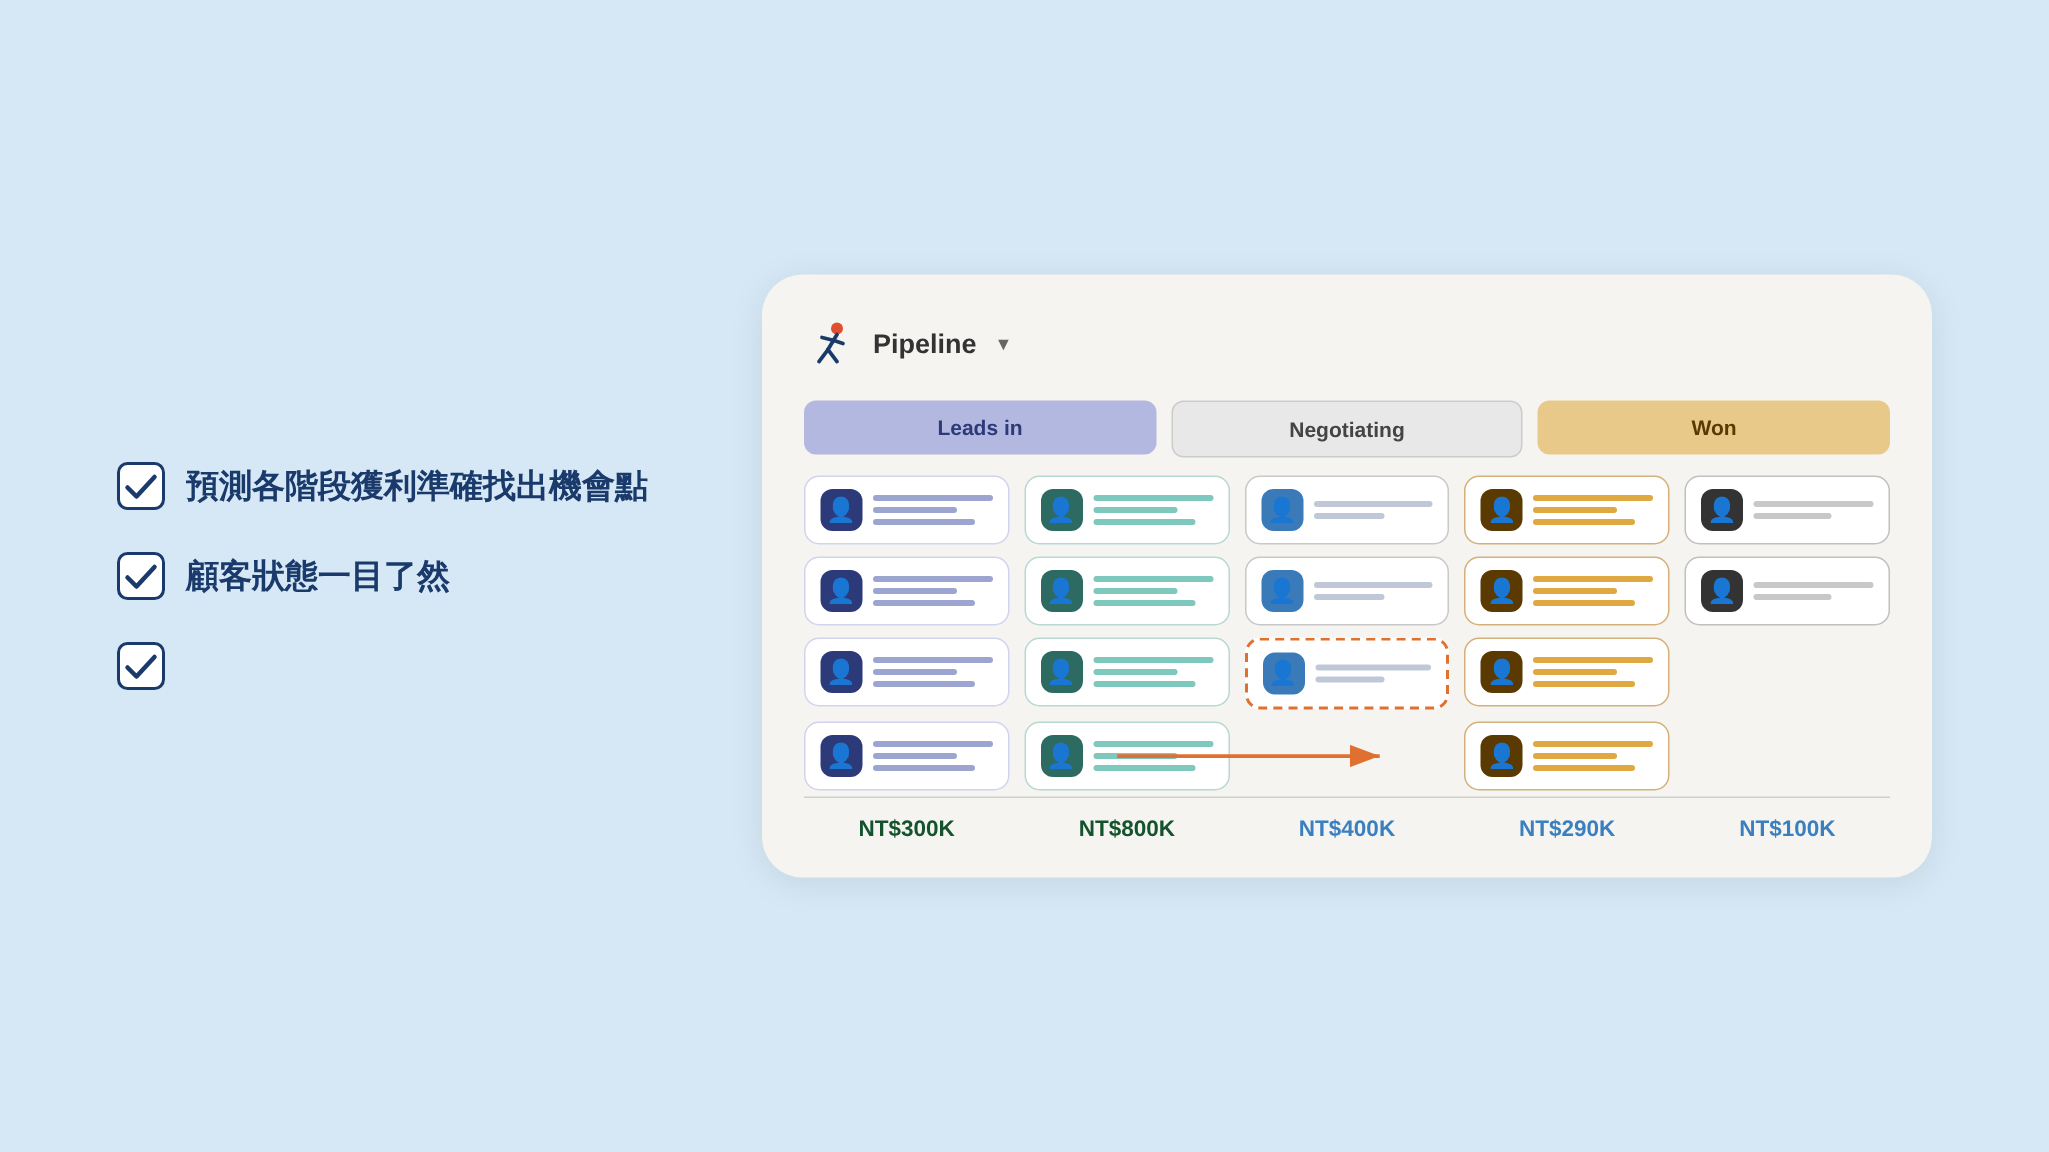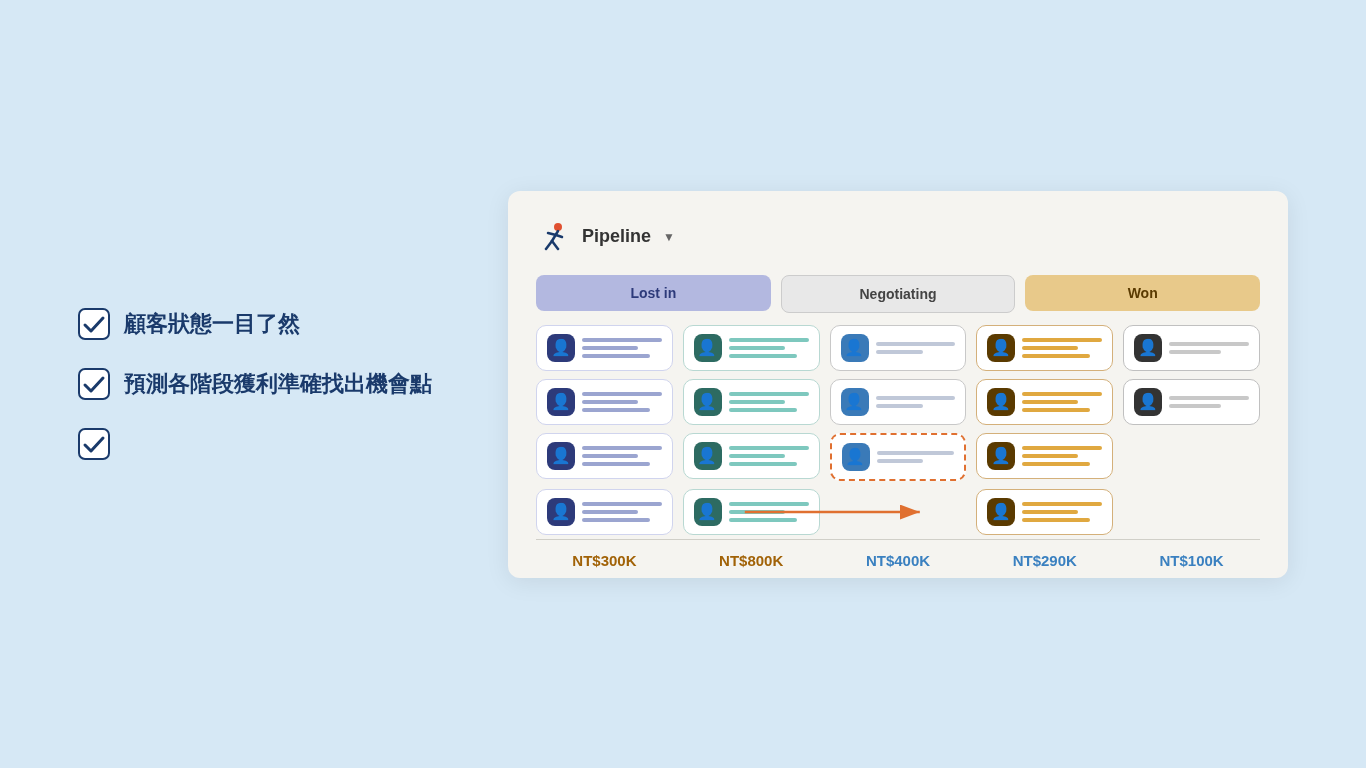--- a/index.html
+++ b/index.html
@@ -41,22 +41,22 @@
     }
     .feature-text {
       font-size: 22px;
       font-weight: 700;
       color: #1a3a6b;
       line-height: 1.3;
     }
     
     .pipeline-card {
       background: #f5f4f0;
-      border-radius: 12px;
-      padding: 28px 28px 9px 28px;
+      border-radius: 27px;
+      padding: 28px 28px 24px 28px;
       width: 780px;
       box-shadow: 0 4px 24px rgba(0,0,0,0.08);
       margin-left: 16px;
     }
     .pipeline-header {
       display: flex;
       align-items: center;
       gap: 10px;
       margin-bottom: 20px;
     }
@@ -154,21 +154,21 @@
       padding-top: 12px;
       border-top: 1.5px solid #d0cfc8;
       margin-top: 4px;
     }
     .total-cell {
       flex: 1;
       text-align: center;
       font-size: 15px;
       font-weight: 700;
     }
-    .total-dark { color: #a16207; }
+    .total-dark { color: #14532d; }
     .total-blue { color: #3a80c0; }
     
     .kanban-row-wrapper {
       display: flex;
       gap: 10px;
       margin-bottom: 8px;
       position: relative;
     }
     .kanban-row-wrapper:last-child { margin-bottom: 0; }
     .col-cell {
@@ -184,28 +184,28 @@
 <body>
 
 <div class="main-container">
 
   <div class="feature-list">
     <div class="feature-item">
       <svg class="check-icon" viewBox="0 0 32 32" fill="none" xmlns="http://www.w3.org/2000/svg">
         <rect x="1" y="1" width="30" height="30" rx="6" fill="#fff" stroke="#1a3a6b" stroke-width="2"></rect>
         <polyline points="7,17 13,23 25,10" stroke="#1a3a6b" stroke-width="3" stroke-linecap="round" stroke-linejoin="round" fill="none"></polyline>
       </svg>
-      <span class="feature-text">顧客狀態一目了然</span>
+      <span class="feature-text">預測各階段獲利準確找出機會點</span>
     </div>
     <div class="feature-item">
       <svg class="check-icon" viewBox="0 0 32 32" fill="none" xmlns="http://www.w3.org/2000/svg">
         <rect x="1" y="1" width="30" height="30" rx="6" fill="#fff" stroke="#1a3a6b" stroke-width="2"></rect>
         <polyline points="7,17 13,23 25,10" stroke="#1a3a6b" stroke-width="3" stroke-linecap="round" stroke-linejoin="round" fill="none"></polyline>
       </svg>
-      <span class="feature-text">預測各階段獲利準確找出機會點</span>
+      <span class="feature-text">顧客狀態一目了然</span>
     </div>
     <div class="feature-item">
       <svg class="check-icon" viewBox="0 0 32 32" fill="none" xmlns="http://www.w3.org/2000/svg">
         <rect x="1" y="1" width="30" height="30" rx="6" fill="#fff" stroke="#1a3a6b" stroke-width="2"></rect>
         <polyline points="7,17 13,23 25,10" stroke="#1a3a6b" stroke-width="3" stroke-linecap="round" stroke-linejoin="round" fill="none"></polyline>
       </svg>
     </div>
   </div>
 
   <div class="pipeline-card">
@@ -225,21 +225,21 @@
         <line x1="16" y1="22" x2="10" y2="30" stroke="#1a3a6b" stroke-width="2.5" stroke-linecap="round"></line>
 
         <line x1="16" y1="22" x2="22" y2="30" stroke="#1a3a6b" stroke-width="2.5" stroke-linecap="round"></line>
       </svg>
       <span class="pipeline-title">Pipeline</span>
       <span class="pipeline-dropdown-icon">▼</span>
     </div>
 
     <div class="kanban-board" style="margin-bottom:8px;">
       <div class="col-cell">
-        <div class="col-header col-header-leads">Lost in</div>
+        <div class="col-header col-header-leads">Leads in</div>
       </div>
       <div class="col-cell">
         <div class="col-header col-header-negotiating">Negotiating</div>
       </div>
       <div class="col-cell">
         <div class="col-header col-header-won">Won</div>
       </div>
     </div>
 
     <div class="kanban-row-wrapper">

